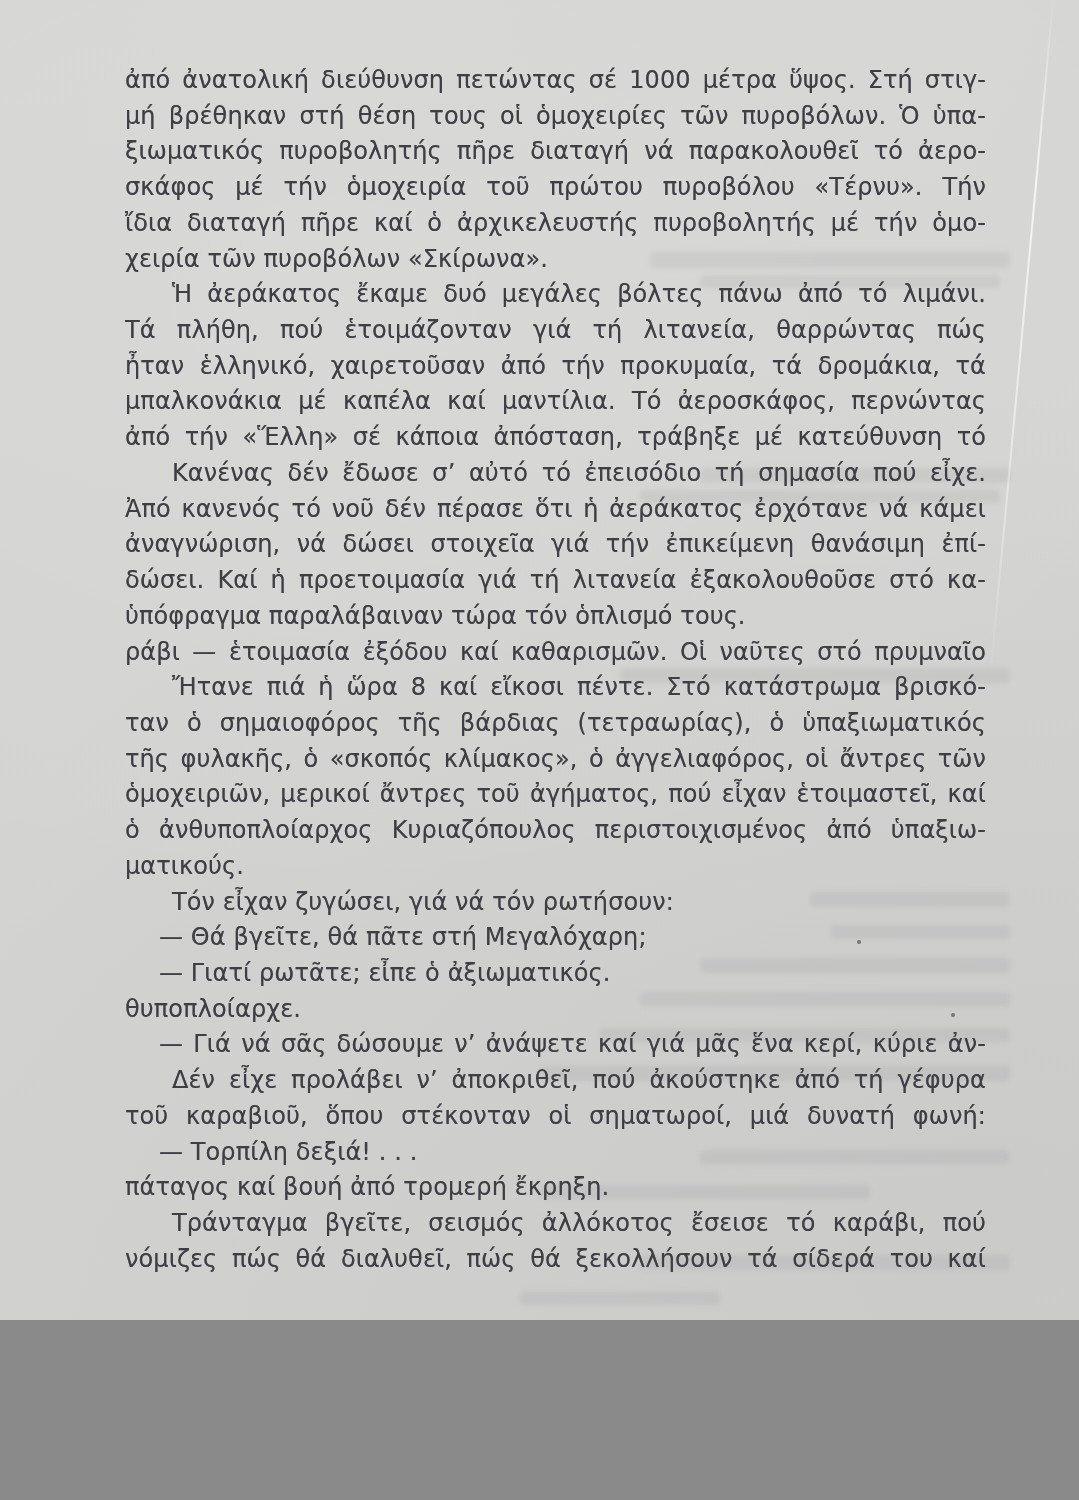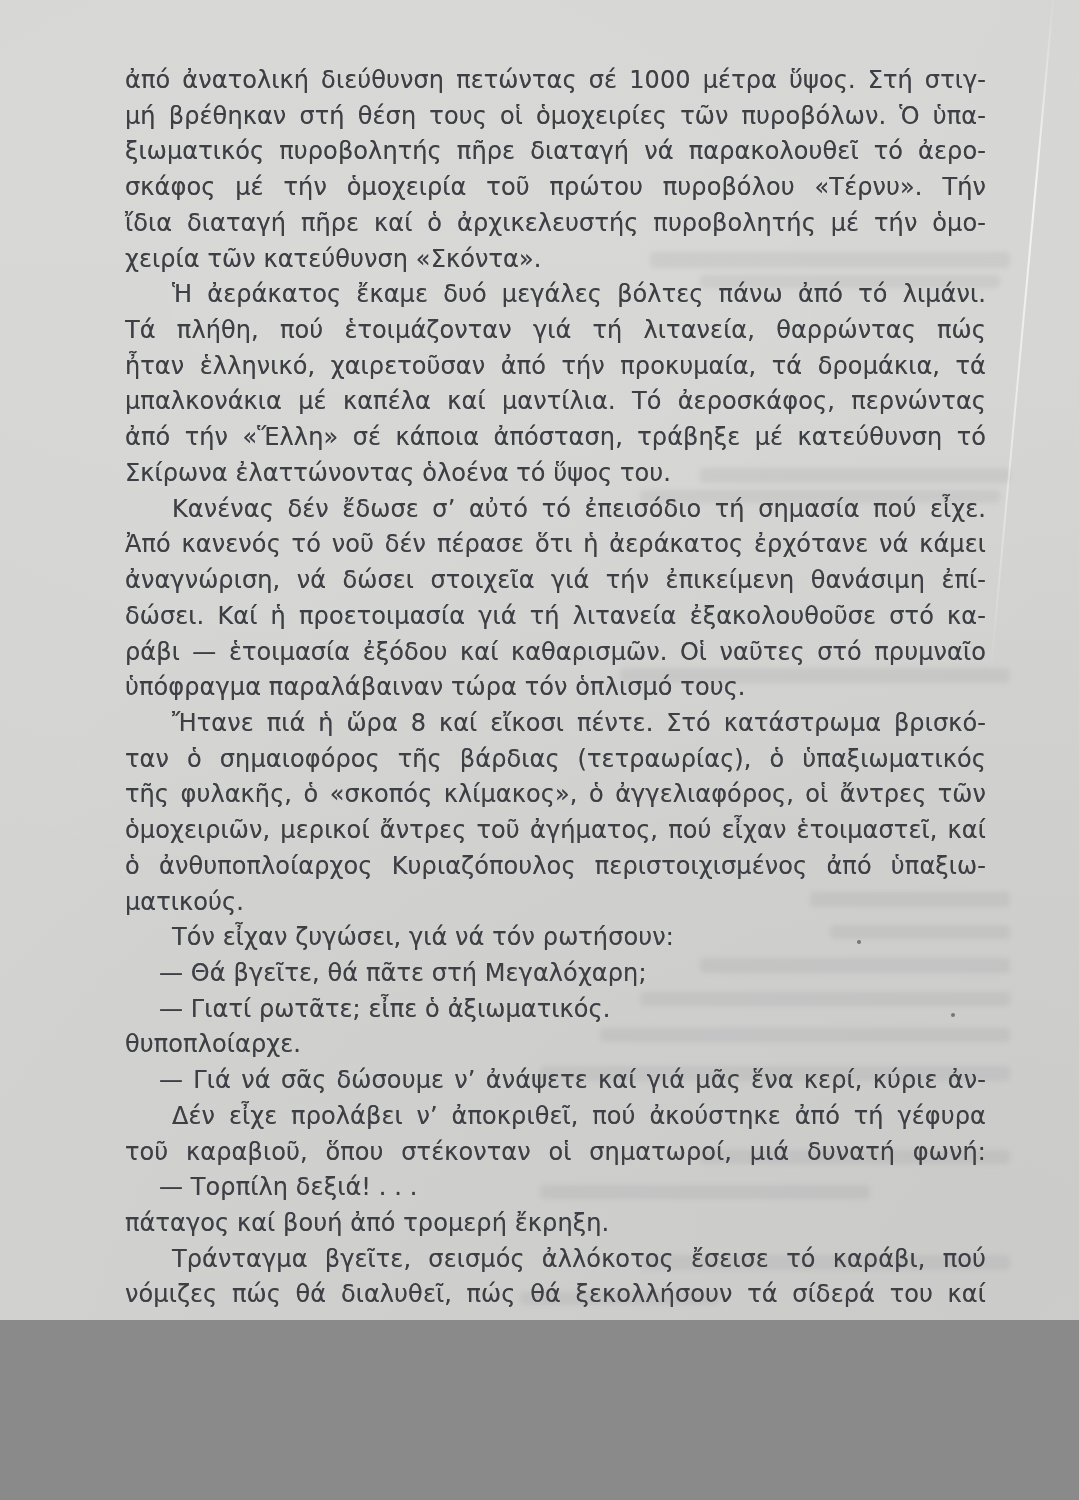--- a/index.html
+++ b/index.html
@@ -95,37 +95,36 @@
   <div class="speck" style="left:857px;top:940px;width:4px;height:4px;"></div>
   <div class="speck" style="left:951px;top:1013px;width:4px;height:4px;"></div>
 
   <div class="text-block">
       <div class="para continuation">
         <div class="line first fill">ἀπό ἀνατολική διεύθυνση πετώντας σέ 1000 μέτρα ὕψος. Στή στιγ-</div>
         <div class="line fill">μή βρέθηκαν στή θέση τους οἱ ὁμοχειρίες τῶν πυροβόλων. Ὁ ὑπα-</div>
         <div class="line fill">ξιωματικός πυροβολητής πῆρε διαταγή νά παρακολουθεῖ τό ἀερο-</div>
         <div class="line fill">σκάφος μέ τήν ὁμοχειρία τοῦ πρώτου πυροβόλου «Τέρνυ». Τήν</div>
         <div class="line fill">ἴδια διαταγή πῆρε καί ὁ ἀρχικελευστής πυροβολητής μέ τήν ὁμο-</div>
-        <div class="line">χειρία τῶν κατεύθυνση «Σκόντα».</div>
+        <div class="line">χειρία τῶν πυροβόλων «Σκίρωνα».</div>
       </div>
       <div class="para normal">
         <div class="line first fill">Ἡ ἀεράκατος ἔκαμε δυό μεγάλες βόλτες πάνω ἀπό τό λιμάνι.</div>
         <div class="line fill">Τά πλήθη, πού ἑτοιμάζονταν γιά τή λιτανεία, θαρρώντας πώς</div>
         <div class="line fill">ἦταν ἑλληνικό, χαιρετοῦσαν ἀπό τήν προκυμαία, τά δρομάκια, τά</div>
         <div class="line fill">μπαλκονάκια μέ καπέλα καί μαντίλια. Τό ἀεροσκάφος, περνώντας</div>
         <div class="line fill">ἀπό τήν «Ἕλλη» σέ κάποια ἀπόσταση, τράβηξε μέ κατεύθυνση τό</div>
-        <div class="line">Σκίρωνα ἐλαττώνοντας ὁλοένα τό ὕψος του.</div>
       </div>
       <div class="para normal">
         <div class="line first fill">Κανένας δέν ἔδωσε σ’ αὐτό τό ἐπεισόδιο τή σημασία πού εἶχε.</div>
         <div class="line fill">Ἀπό κανενός τό νοῦ δέν πέρασε ὅτι ἡ ἀεράκατος ἐρχότανε νά κάμει</div>
         <div class="line fill">ἀναγνώριση, νά δώσει στοιχεῖα γιά τήν ἐπικείμενη θανάσιμη ἐπί-</div>
         <div class="line fill">δώσει. Καί ἡ προετοιμασία γιά τή λιτανεία ἐξακολουθοῦσε στό κα-</div>
+        <div class="line">ὑπόφραγμα παραλάβαιναν τώρα τόν ὁπλισμό τους.</div>
         <div class="line fill">ράβι — ἑτοιμασία ἐξόδου καί καθαρισμῶν. Οἱ ναῦτες στό πρυμναῖο</div>
-        <div class="line">ὑπόφραγμα παραλάβαιναν τώρα τόν ὁπλισμό τους.</div>
       </div>
       <div class="para normal">
         <div class="line first fill">Ἤτανε πιά ἡ ὥρα 8 καί εἴκοσι πέντε. Στό κατάστρωμα βρισκό-</div>
         <div class="line fill">ταν ὁ σημαιοφόρος τῆς βάρδιας (τετραωρίας), ὁ ὑπαξιωματικός</div>
         <div class="line fill">τῆς φυλακῆς, ὁ «σκοπός κλίμακος», ὁ ἀγγελιαφόρος, οἱ ἄντρες τῶν</div>
         <div class="line fill">ὁμοχειριῶν, μερικοί ἄντρες τοῦ ἀγήματος, πού εἶχαν ἑτοιμαστεῖ, καί</div>
         <div class="line fill">ὁ ἀνθυποπλοίαρχος Κυριαζόπουλος περιστοιχισμένος ἀπό ὑπαξιω-</div>
         <div class="line">ματικούς.</div>
       </div>
       <div class="para normal">

